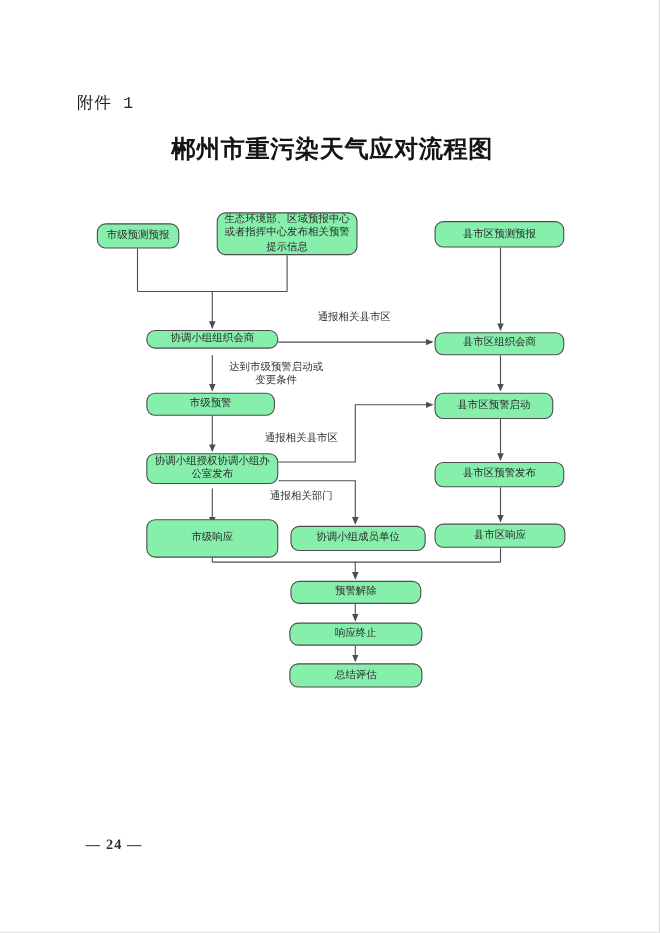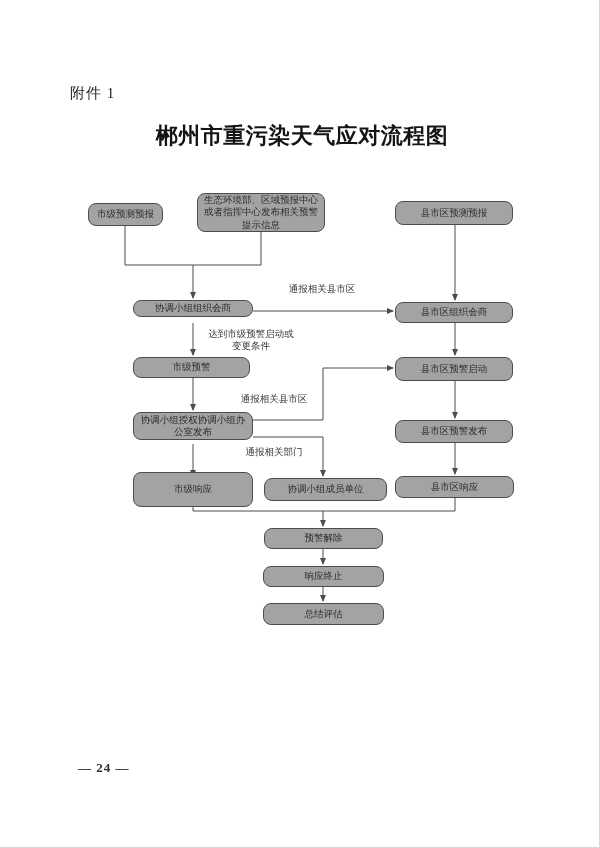--- a/index.html
+++ b/index.html
@@ -8,32 +8,32 @@
     width:600px;height:848px;
     margin:0 auto;
     background:#ffffff;
     font-family:"Liberation Serif","DejaVu Serif",serif;
     color:#222;
     overflow:hidden;
     box-shadow:inset -1px -1px 0 #d8d8d8;
   }
   .attachment{
     position:absolute;left:70px;top:84px;
-    font-size:15px;letter-spacing:1px;color:#1f1f1f;
+    font-size:15px;letter-spacing:1px;color:#1f1f1f;font-family:Liberation Mono, monospace;
   }
   .title{
     position:absolute;left:0;top:121px;width:572px;
     text-align:center;
     font-size:22px;font-weight:bold;color:#141414;
     letter-spacing:0.5px;margin:0;padding-left:16px;
   }
   .connectors{position:absolute;left:0;top:0;width:600px;height:848px;}
   .node{
     position:absolute;box-sizing:border-box;
-    border:1px solid #4d4d4d;border-radius:8px;background:#a3a3a3;
+    border:1px solid #4d4d4d;border-radius:8px;background:#86efac;
     display:flex;align-items:center;justify-content:center;
     text-align:center;font-size:9.5px;line-height:12.5px;
     color:#2b2b2b;white-space:pre-line;
   }
   .elabel{
     position:absolute;font-size:9.5px;line-height:11.5px;
     color:#333;text-align:center;white-space:pre-line;
   }
   .pageno{
     position:absolute;left:78px;top:760px;
@@ -81,21 +81,21 @@
   <div class="node" style="left:88px;top:203px;width:75px;height:23px">市级预测预报</div>
   <div class="node" style="left:197px;top:193px;width:128px;height:39px">生态环境部、区域预报中心
 或者指挥中心发布相关预警
 提示信息</div>
   <div class="node" style="left:395px;top:201px;width:118px;height:24px">县市区预测预报</div>
 
   <div class="node" style="left:133px;top:300px;width:120px;height:17px">协调小组组织会商</div>
   <div class="node" style="left:395px;top:302px;width:118px;height:21px">县市区组织会商</div>
 
   <div class="node" style="left:133px;top:357px;width:117px;height:21px">市级预警</div>
-  <div class="node" style="left:395px;top:357px;width:118px;height:24px">县市区预警启动</div>
+  <div class="node" style="left:395px;top:357px;width:108px;height:24px">县市区预警启动</div>
 
   <div class="node" style="left:133px;top:412px;width:120px;height:28px">协调小组授权协调小组办
 公室发布</div>
   <div class="node" style="left:395px;top:420px;width:118px;height:23px">县市区预警发布</div>
 
   <div class="node" style="left:133px;top:472px;width:120px;height:35px">市级响应</div>
   <div class="node" style="left:264px;top:478px;width:123px;height:23px">协调小组成员单位</div>
   <div class="node" style="left:395px;top:476px;width:119px;height:22px">县市区响应</div>
 
   <div class="node" style="left:264px;top:528px;width:119px;height:21px">预警解除</div>

